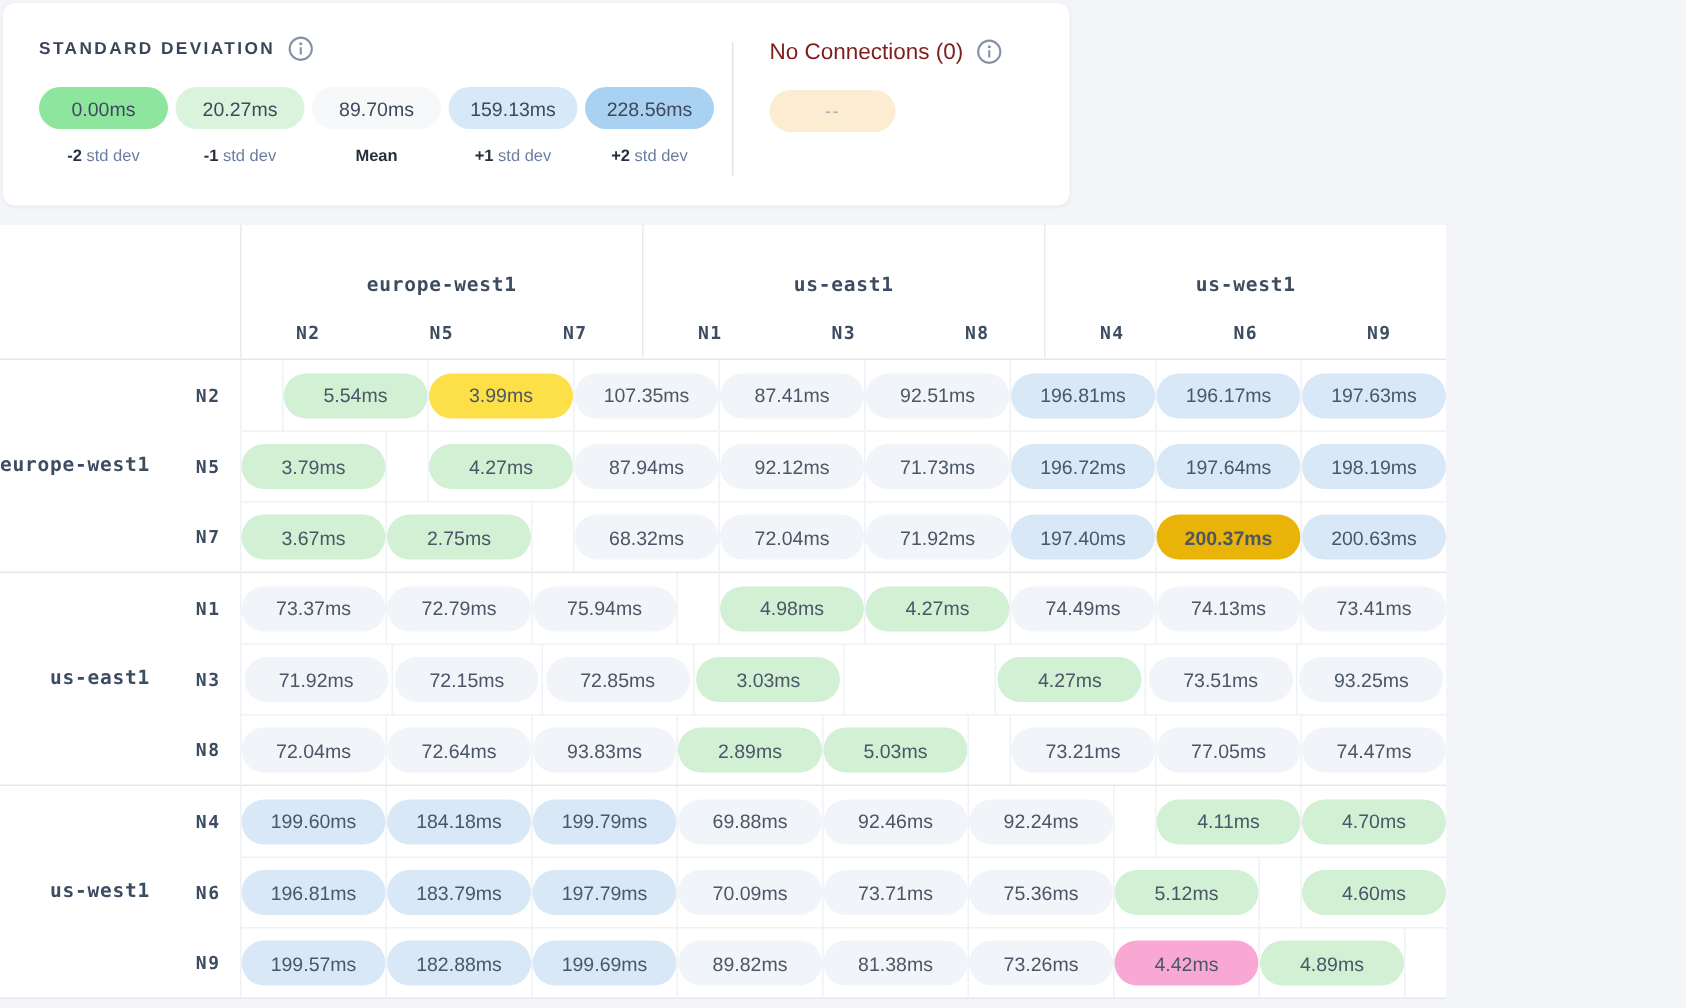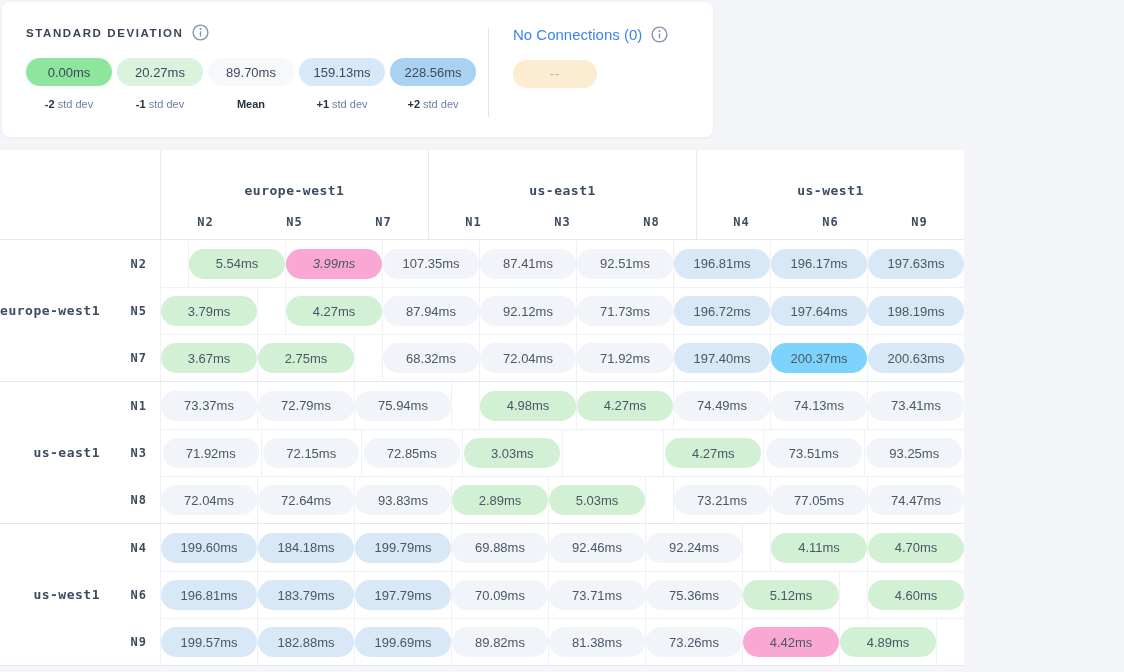--- a/index.html
+++ b/index.html
@@ -31,21 +31,21 @@
     display: flex; align-items: center; justify-content: center;
     font-size: 13px; color: #3e4a5b;
   }
   .labels-row { display: flex; gap: 5px; margin-top: 12px; }
   .legend-label {
     width: 86px; text-align: center; font-size: 11px; color: #6b7ea1;
   }
   .legend-label b { color: #27303f; font-weight: bold; }
   .v-divider { width: 1px; background: #e0e4e9; margin: 26px 0 20px; }
   .noconn-section { padding: 24px 0 0 24px; }
-  .noconn-title { font-size: 15px; color: #3b82f6; }
+  .noconn-title { font-size: 15px; color: #7f1d1d; }
   .noconn-pill {
     margin-top: 17px; width: 84px; height: 28px; border-radius: 14px;
     display: flex; align-items: center; justify-content: center;
     font-size: 12px; color: #a4abb5; letter-spacing: 1px;
   }
 
   
   .matrix {
     position: absolute; left: 0; top: 150px; width: 964px;
     background: #ffffff;
@@ -165,21 +165,21 @@
       <div class="region-cell mono">europe-west1</div>
       <div class="rows-wrap">
         <div class="m-row">
           <div class="node-cell mono">N2</div>
           <div class="cells">
             <div class="cell"></div>
             <div class="cell">
               <div class="pill" style="background: rgb(209, 240, 212);">5.54ms</div>
             </div>
             <div class="cell">
-              <div class="pill" style="background: #f9a8d4; font-style: italic;">3.99ms</div>
+              <div class="pill" style="background: #fde047;">3.99ms</div>
             </div>
             <div class="cell">
               <div class="pill" style="background: rgb(241, 244, 248);">107.35ms</div>
             </div>
             <div class="cell">
               <div class="pill" style="background: rgb(241, 244, 248);">87.41ms</div>
             </div>
             <div class="cell">
               <div class="pill" style="background: rgb(241, 244, 248);">92.51ms</div>
             </div>
@@ -240,21 +240,21 @@
             <div class="cell">
               <div class="pill" style="background: rgb(241, 244, 248);">72.04ms</div>
             </div>
             <div class="cell">
               <div class="pill" style="background: rgb(241, 244, 248);">71.92ms</div>
             </div>
             <div class="cell">
               <div class="pill" style="background: rgb(216, 232, 247);">197.40ms</div>
             </div>
             <div class="cell">
-              <div class="pill" style="background: #7dd3fc;">200.37ms</div>
+              <div class="pill" style="background: #eab308; font-weight: bold;">200.37ms</div>
             </div>
             <div class="cell">
               <div class="pill" style="background: rgb(216, 232, 247);">200.63ms</div>
             </div>
           </div>
         </div>
       </div>
     </div>
     <div class="row-group">
       <div class="region-cell mono">us-east1</div>

